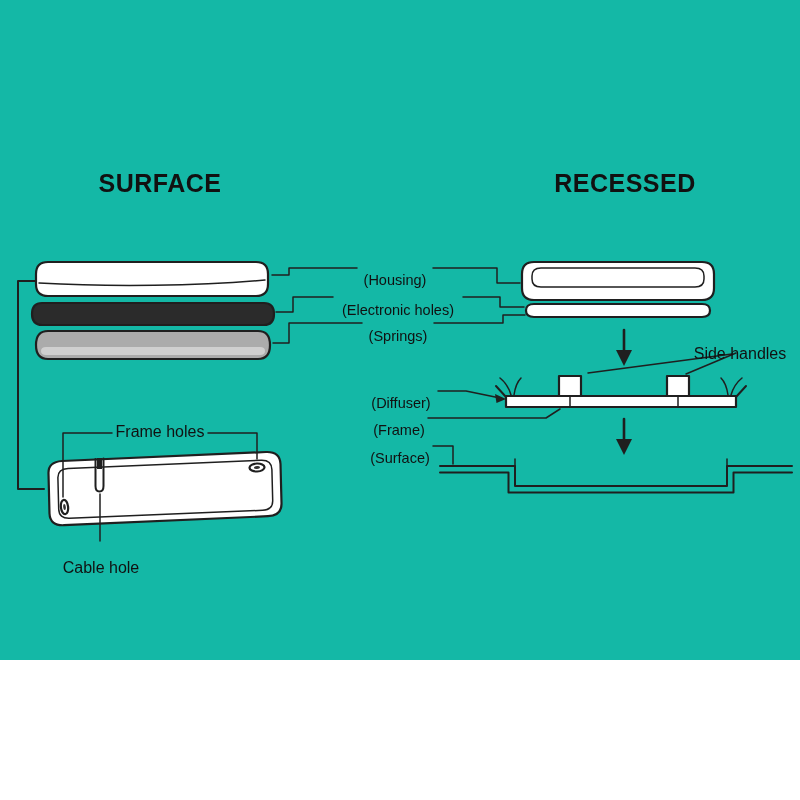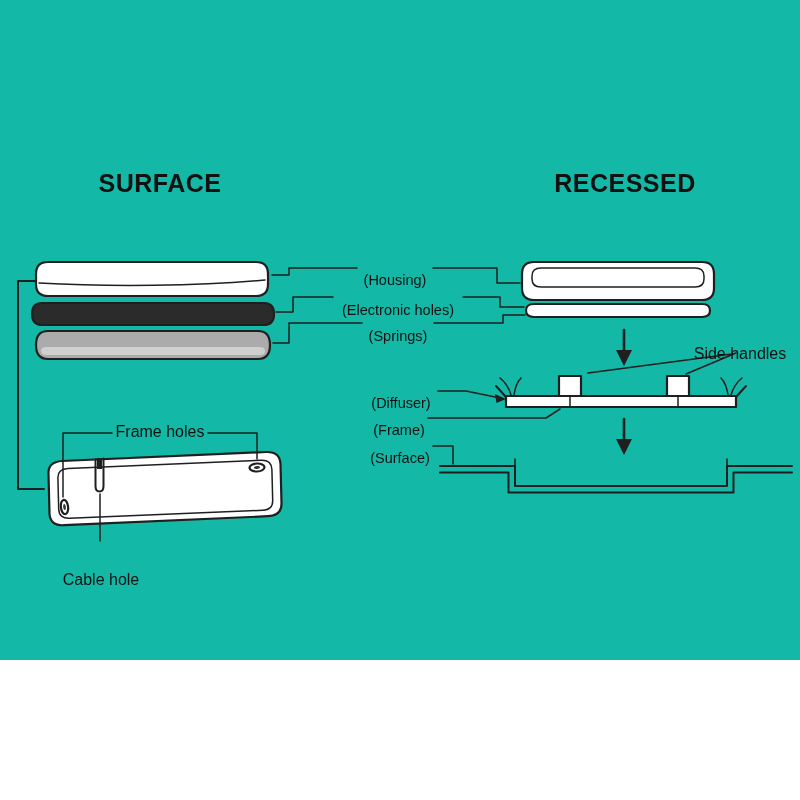--- a/index.html
+++ b/index.html
@@ -111,20 +111,20 @@
   </svg>
 
   <div class="title" style="left:160px; top:183px">SURFACE</div>
   <div class="title" style="left:625px; top:183px">RECESSED</div>
 
   <div class="lbl" style="left:395px; top:268px">(Housing)</div>
   <div class="lbl" style="left:398px; top:298px">(Electronic holes)</div>
   <div class="lbl" style="left:398px; top:324px">(Springs)</div>
 
   <div class="lbl lbl-big" style="left:160px; top:420px">Frame holes</div>
-  <div class="lbl lbl-big" style="left:101px; top:568px">Cable hole</div>
+  <div class="lbl lbl-big" style="left:101px; top:556px">Cable hole</div>
 
   <div class="lbl lbl-big" style="left:740px; top:342px">Side handles</div>
   <div class="lbl" style="left:401px; top:391px">(Diffuser)</div>
   <div class="lbl" style="left:399px; top:418px">(Frame)</div>
   <div class="lbl" style="left:400px; top:446px">(Surface)</div>
 
 </div>
 
 </body></html>

